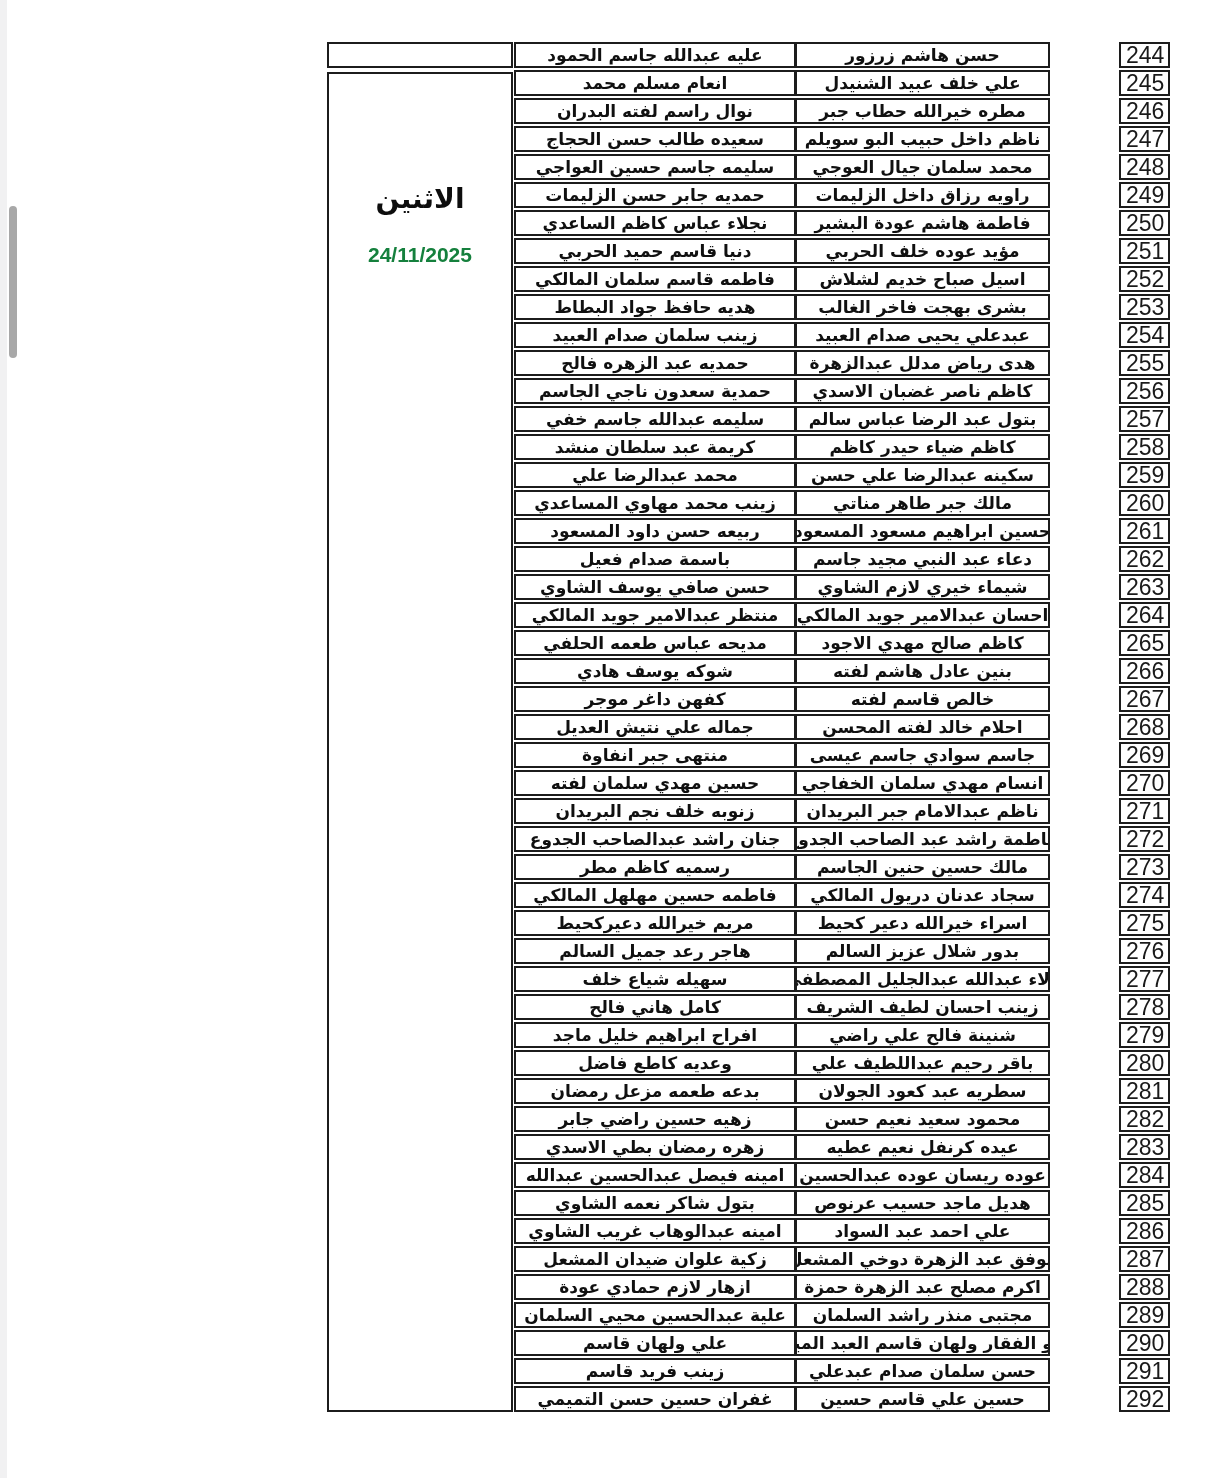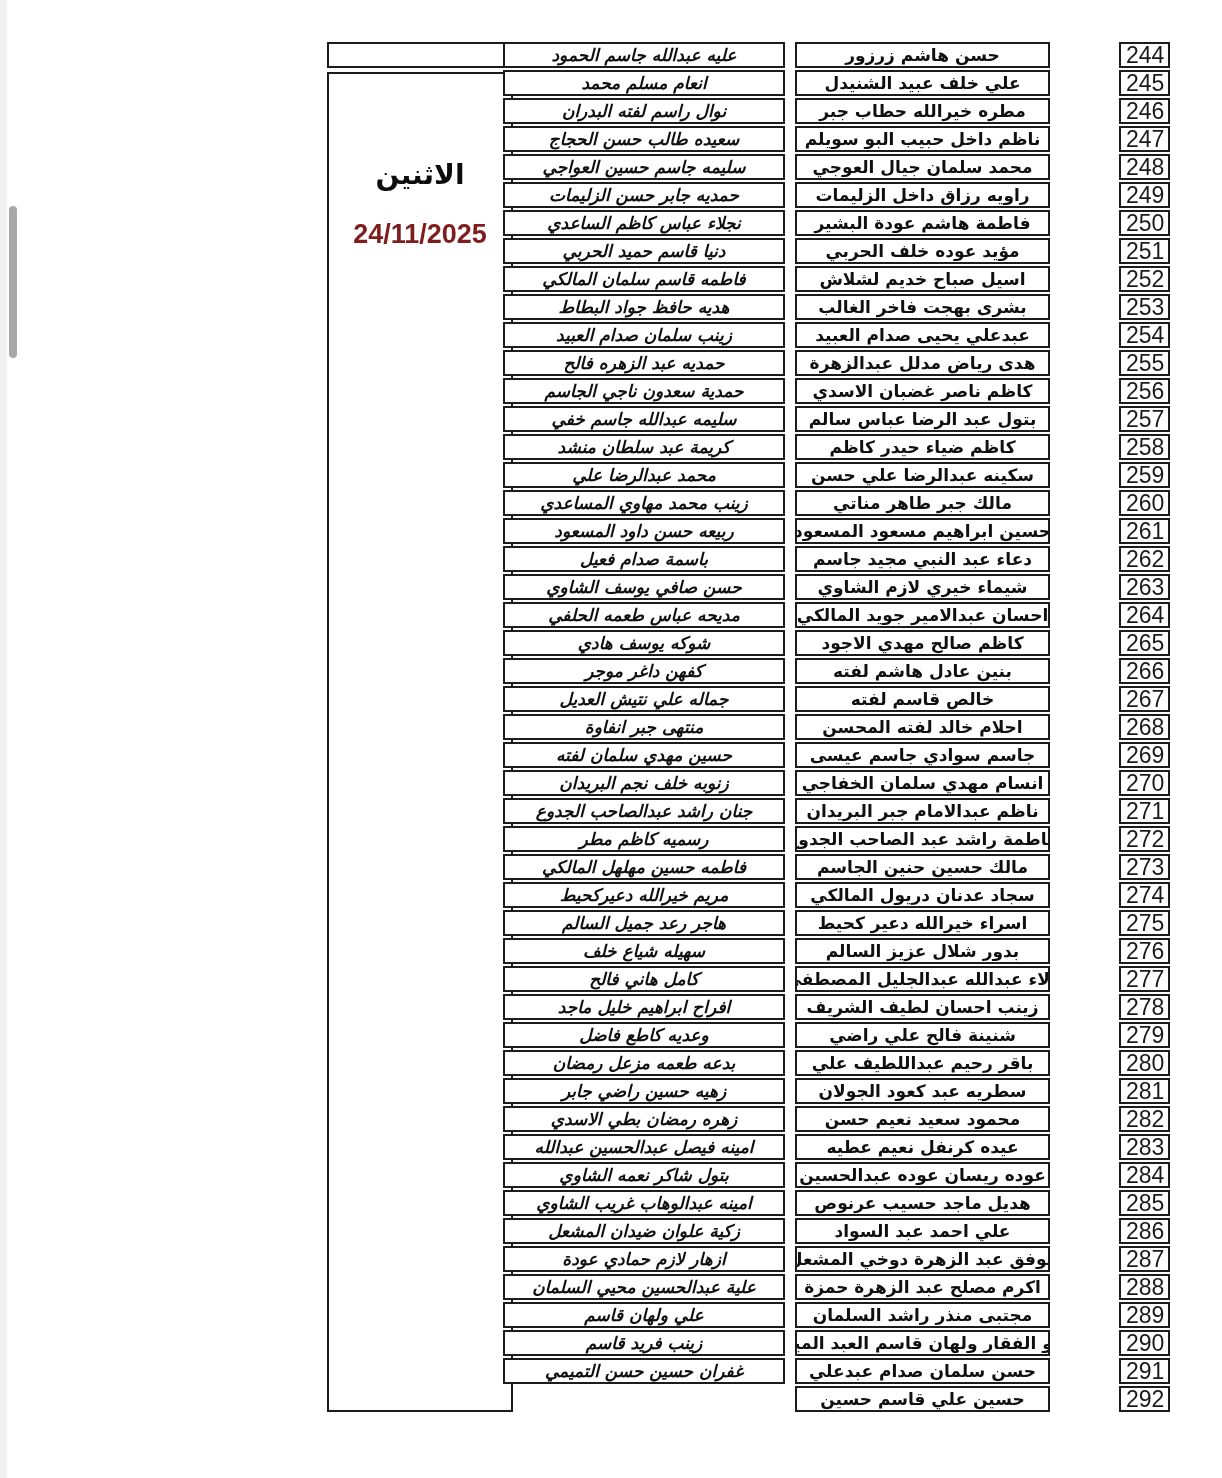--- a/index.html
+++ b/index.html
@@ -16,21 +16,21 @@
     position:absolute;left:0;top:0;width:7px;height:1478px;
     background:#f1f1f2;
   }
   .scroll-thumb{
     position:absolute;left:9px;top:206px;width:8px;height:152px;
     background:#a8a8a8;border-radius:4px;
   }
   
   .col{position:absolute;top:42px;}
   .col-date{left:327px;width:186px;}
-  .col-nameb{left:503px;width:282px;font-style:italic;}
+  .col-nameb{left:514px;width:282px;}
   .col-namea{left:795px;width:255px;}
   .col-num{left:1075px;width:95px;}
   .cell{
     box-sizing:border-box;
     height:26px;
     margin-bottom:2px;
     border:2px solid #1c1c1c;
     background:#ffffff;
     display:flex;align-items:center;justify-content:center;
     color:#101010;
@@ -55,35 +55,35 @@
   }
   
   .date-empty-cell{
     box-sizing:border-box;height:26px;margin-bottom:4px;
     border:2px solid #1c1c1c;background:#ffffff;
   }
   .date-main-cell{
     box-sizing:border-box;height:1340px;
     border:2px solid #1c1c1c;background:#ffffff;
     text-align:center;
-    padding-top:84px;
+    padding-top:108px;
   }
   .day-label{
     font-family:"DejaVu Sans", sans-serif;
     font-weight:bold;
     font-size:28px;
     color:#0d0d0d;
     direction:rtl;
     margin-bottom:28px;
   }
   .date-value{
     font-family:"Liberation Sans", sans-serif;
     font-weight:bold;
-    font-size:27px;
-    color:#7f1d1d;
+    font-size:21px;
+    color:#15803d;
     direction:ltr;
   }
 </style>
 </head>
 <body>
 
 <div class="page">
 
   <div class="scroll-track"></div>
   <div class="scroll-thumb"></div>
@@ -110,20 +110,21 @@
       <div class="cell name-cell">زينب سلمان صدام العبيد</div>
       <div class="cell name-cell">حمديه عبد الزهره فالح</div>
       <div class="cell name-cell">حمدية سعدون ناجي الجاسم</div>
       <div class="cell name-cell">سليمه عبدالله جاسم خفي</div>
       <div class="cell name-cell">كريمة عبد سلطان منشد</div>
       <div class="cell name-cell">محمد عبدالرضا علي</div>
       <div class="cell name-cell">زينب محمد مهاوي المساعدي</div>
       <div class="cell name-cell">ربيعه حسن داود المسعود</div>
       <div class="cell name-cell">باسمة صدام فعيل</div>
       <div class="cell name-cell">حسن صافي يوسف الشاوي</div>
+      <div class="cell name-cell">منتظر عبدالامير جويد المالكي</div>
       <div class="cell name-cell">مديحه عباس طعمه الحلفي</div>
       <div class="cell name-cell">شوكه يوسف هادي</div>
       <div class="cell name-cell">كفهن داغر موجر</div>
       <div class="cell name-cell">جماله علي نتيش العديل</div>
       <div class="cell name-cell">منتهى جبر انفاوة</div>
       <div class="cell name-cell">حسين مهدي سلمان لفته</div>
       <div class="cell name-cell">زنوبه خلف نجم البريدان</div>
       <div class="cell name-cell">جنان راشد عبدالصاحب الجدوع</div>
       <div class="cell name-cell">رسميه كاظم مطر</div>
       <div class="cell name-cell">فاطمه حسين مهلهل المالكي</div>

